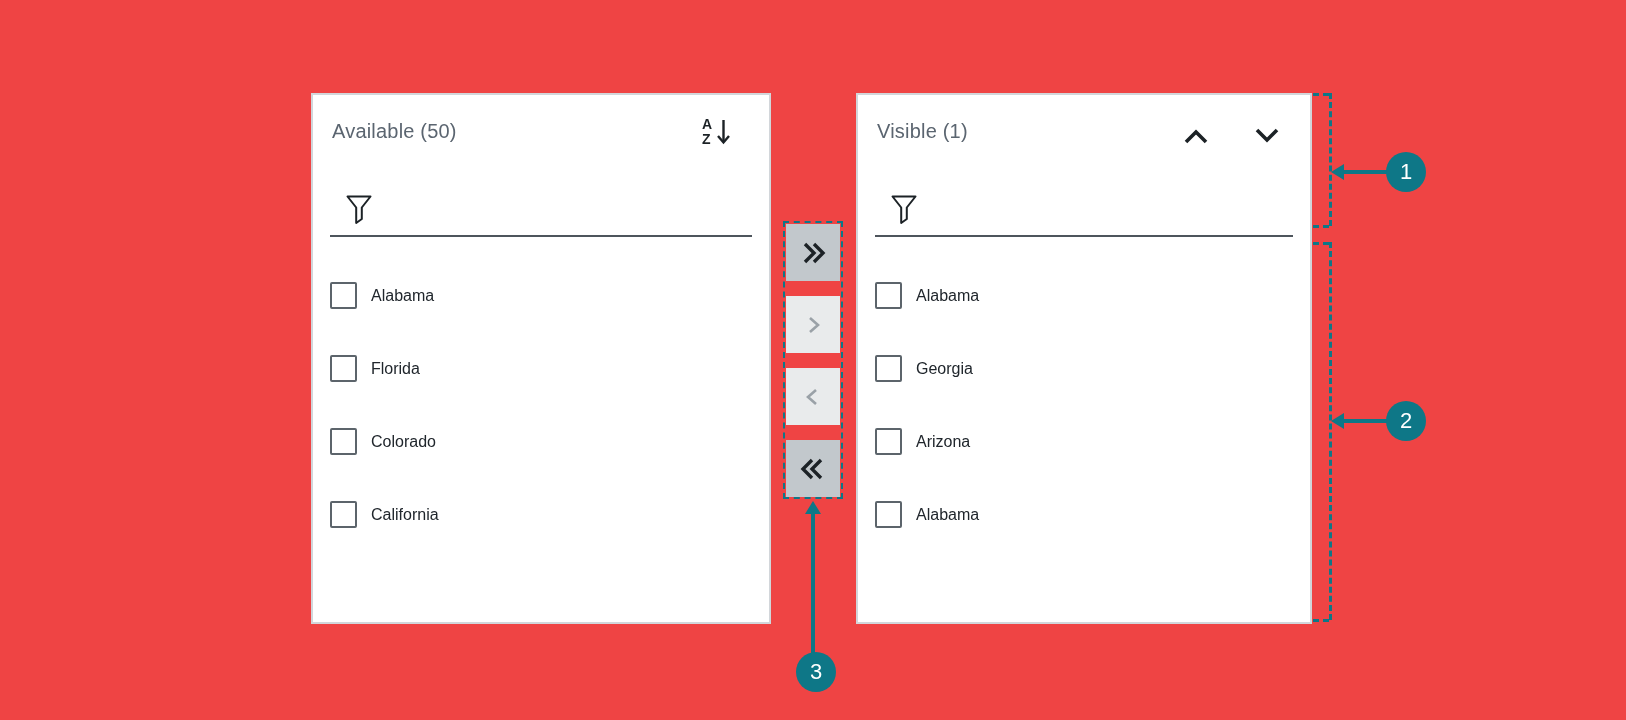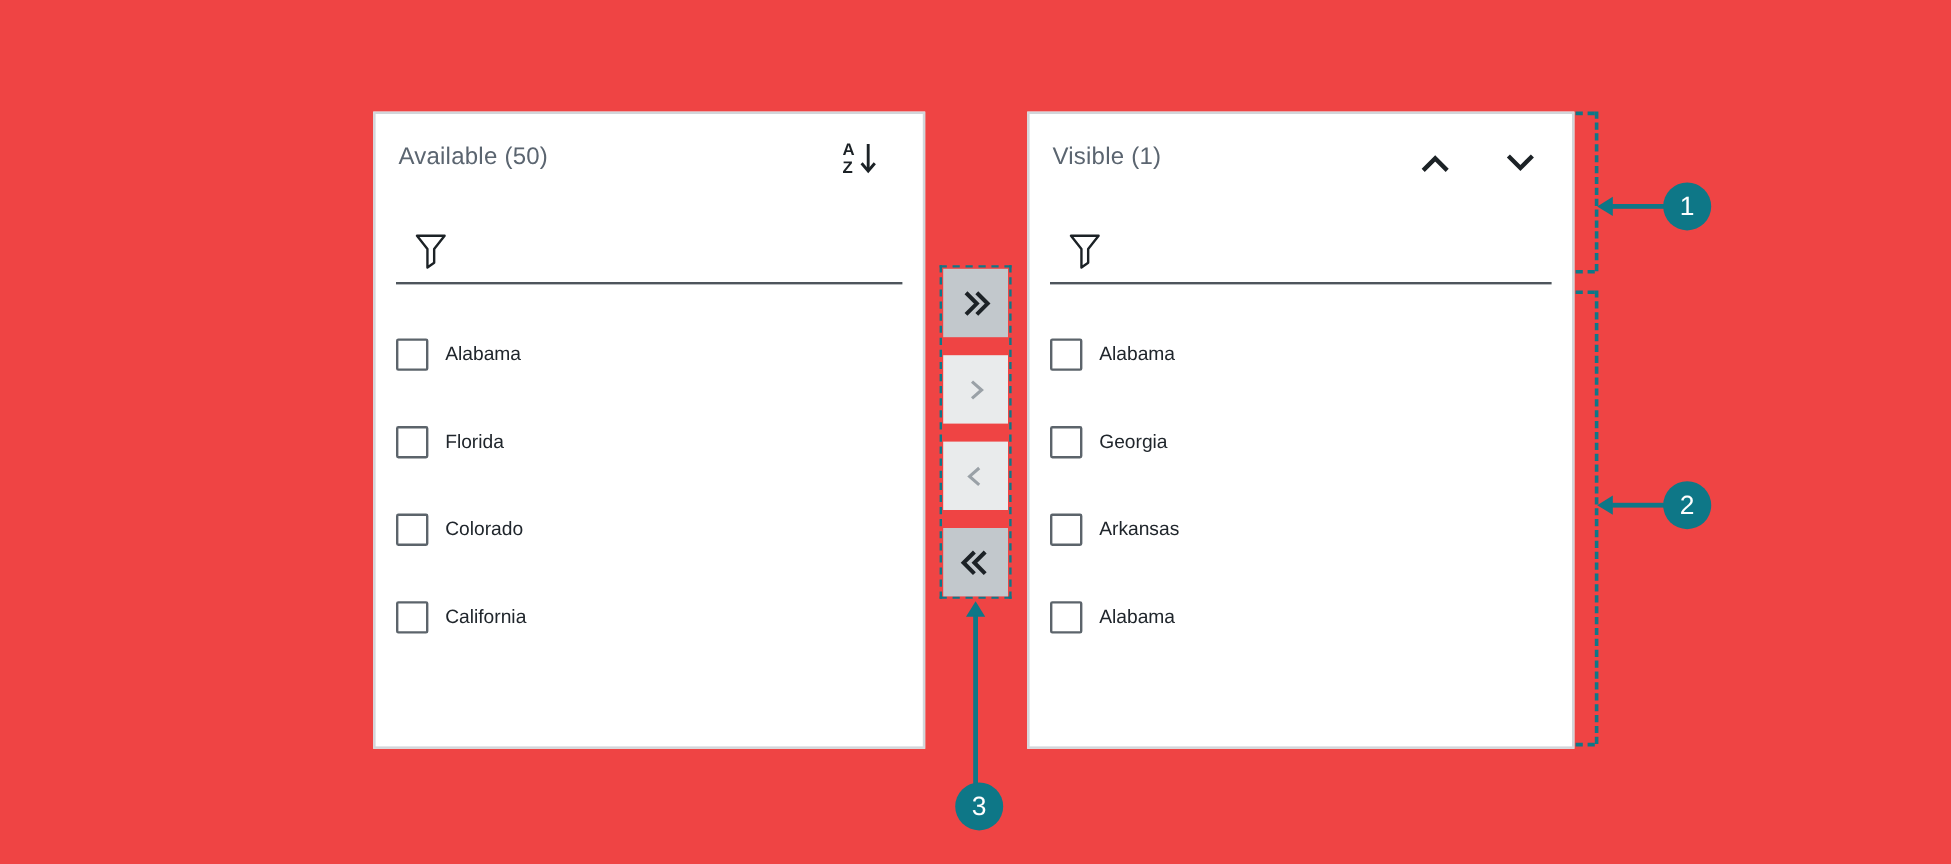--- a/index.html
+++ b/index.html
@@ -161,21 +161,21 @@
         </div>
 
 
         <div class="row">
           <span class="checkbox" role="checkbox" aria-checked="false"></span>
           <span class="row-label">Georgia</span>
         </div>
 
         <div class="row">
           <span class="checkbox" role="checkbox" aria-checked="false"></span>
-          <span class="row-label">Arkansas</span>
+          <span class="row-label">Arizona</span>
         </div>
 
         <div class="row">
           <span class="checkbox" role="checkbox" aria-checked="false"></span>
           <span class="row-label">Alabama</span>
         </div>
 
     </div>
   </section>
 

